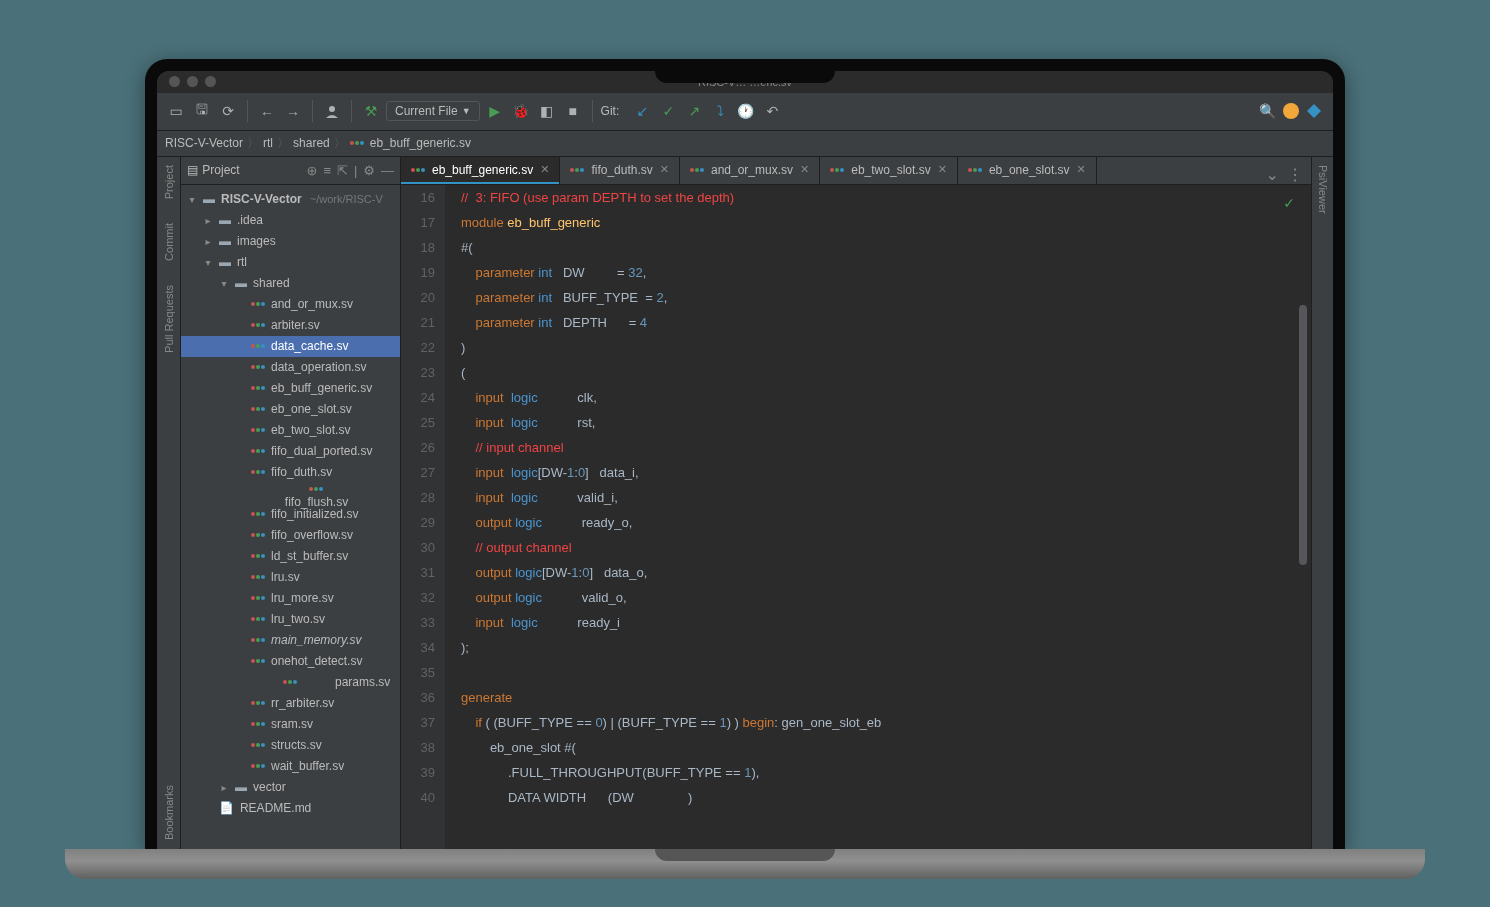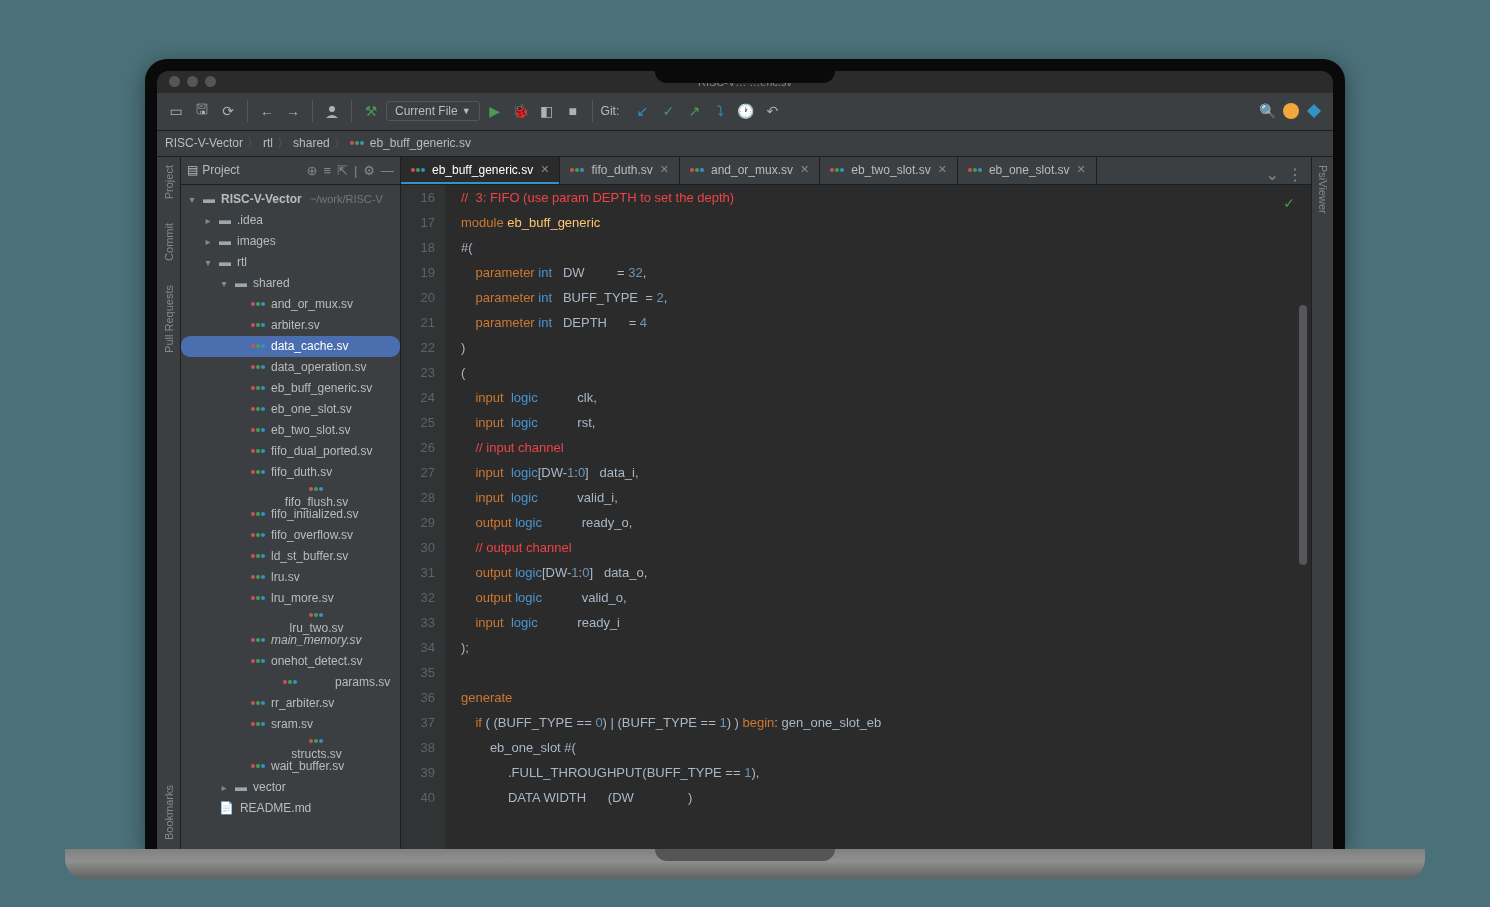--- a/index.html
+++ b/index.html
@@ -23,21 +23,21 @@
 .body { flex:1; display:flex; overflow:hidden; }
 .left-strip { width:24px; background:#3c3f41; border-right:1px solid #1e1e1e; display:flex; flex-direction:column; align-items:center; padding:8px 0; gap:24px; }
 .left-strip .vlabel { writing-mode:vertical-rl; transform:rotate(180deg); font-size:11px; color:#888; cursor:pointer; display:flex; align-items:center; gap:4px; }
 .left-strip .vlabel.bottom { margin-top:auto; }
 .project-panel { width:220px; background:#3c3f41; border-right:1px solid #1e1e1e; display:flex; flex-direction:column; overflow:hidden; }
 .pp-header { height:28px; border-bottom:1px solid #1e1e1e; display:flex; align-items:center; padding:0 6px; gap:4px; color:#bbb; font-size:12px; }
 .pp-header .icons { margin-left:auto; display:flex; gap:6px; color:#888; }
 .pp-header .icons span { cursor:pointer; font-size:13px; }
 .tree { flex:1; overflow:auto; padding:4px 0; font-size:12px; color:#bbb; }
 .tree-row { display:flex; align-items:center; height:21px; padding-left:4px; gap:4px; white-space:nowrap; cursor:pointer; }
-.tree-row.sel { background:#4b6eaf; color:#fff;border-radius:9px; }
+.tree-row.sel { background:#4b6eaf; color:#fff; }
 .tree-hint { color:#777; font-size:11px; margin-left:4px; }
 .arrow { width:14px; display:inline-block; color:#888; font-size:10px; text-align:center; }
 .folder-icon { color:#9aa7b0; margin-right:2px; }
 .sv-icon { display:inline-flex; gap:1px; margin-right:2px; }
 .sv-icon i { width:4px; height:4px; border-radius:50%; display:inline-block; }
 .sv-icon i:nth-child(1){background:#c75450;} .sv-icon i:nth-child(2){background:#499c54;} .sv-icon i:nth-child(3){background:#3592c4;}
 .editor-area { flex:1; display:flex; flex-direction:column; background:#2b2b2b; overflow:hidden; }
 .tabbar { height:28px; background:#3c3f41; border-bottom:1px solid #1e1e1e; display:flex; align-items:flex-end; overflow:hidden; }
 .tab { height:28px; display:flex; align-items:center; padding:0 10px; font-size:12px; color:#bbb; gap:5px; border-right:1px solid #1e1e1e; cursor:pointer; position:relative; }
 .tab.active { background:#2b2b2b; color:#fff; }
@@ -308,21 +308,21 @@
             </div>
             <div class="tree-row" style="padding-left: 52px;">
               <span class="arrow"></span>
               <span class="sv-icon">
                 <i></i>
                 <i></i>
                 <i></i>
               </span>
               <span>lru_more.sv</span>
             </div>
-            <div class="tree-row" style="padding-left: 52px; flex-direction: column;">
+            <div class="tree-row" style="padding-left: 52px;">
               <span class="arrow"></span>
               <span class="sv-icon">
                 <i></i>
                 <i></i>
                 <i></i>
               </span>
               <span>lru_two.sv</span>
             </div>
             <div class="tree-row" style="padding-left: 52px; font-style: italic;">
               <span class="arrow"></span>
@@ -362,21 +362,21 @@
             </div>
             <div class="tree-row" style="padding-left: 52px;">
               <span class="arrow"></span>
               <span class="sv-icon">
                 <i></i>
                 <i></i>
                 <i></i>
               </span>
               <span>sram.sv</span>
             </div>
-            <div class="tree-row" style="padding-left: 52px; flex-direction: column;">
+            <div class="tree-row" style="padding-left: 52px;">
               <span class="arrow"></span>
               <span class="sv-icon">
                 <i></i>
                 <i></i>
                 <i></i>
               </span>
               <span>structs.sv</span>
             </div>
             <div class="tree-row" style="padding-left: 52px;">
               <span class="arrow"></span>

